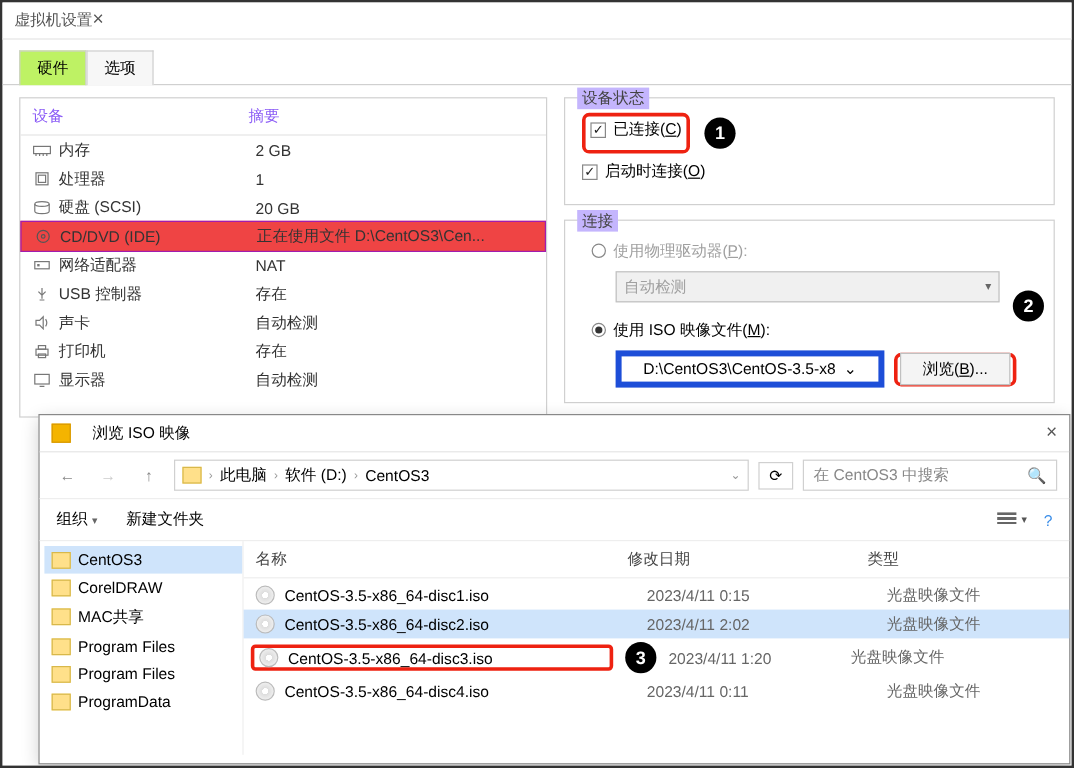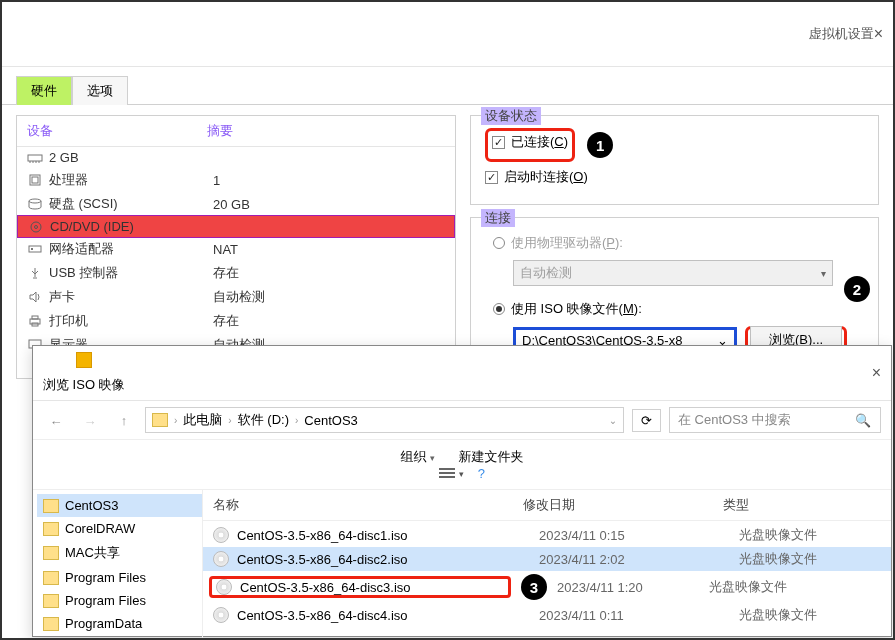--- a/index.html
+++ b/index.html
@@ -1,18 +1,18 @@
 <!DOCTYPE html>
 <html><head>
 <meta charset="utf-8">
 <style>
 * { box-sizing: border-box; margin: 0; padding: 0; font-family: "Microsoft YaHei", "Segoe UI", sans-serif; font-size: 13px; }
 body { background: #fff; width: 895px; height: 640px; overflow: hidden; position: relative; border: 2px solid #333; }
 
-.titlebar { display:flex; align-items:center; justify-content:flex-end; padding: 23px 10px; background:#fff; border-bottom:1px solid #e5e5e5; }
+.titlebar { display:flex; align-items:center; justify-content:flex-start; padding: 6px 10px; background:#fff; border-bottom:1px solid #e5e5e5; }
 .titlebar .title { color:#555; }
 .titlebar .close { font-size:16px; color:#555; }
 
 .tabs { display:flex; padding: 8px 14px 0 14px; border-bottom:1px solid #d0d0d0; gap:0; }
 .tab { padding:5px 14px; border:1px solid #d0d0d0; border-bottom:none; background:#fff; position:relative; top:1px; }
 .tab.active { background:#bef264; }
 .tab.inactive { background:#f7f7f7; }
 
 .content { display:flex; padding: 10px 14px; gap:14px; }
 
@@ -40,40 +40,40 @@
 
 .radio-row { display:flex; align-items:center; gap:6px; margin:4px 0 8px 8px; }
 .radio { width:12px; height:12px; border:1px solid #888; border-radius:50%; display:inline-flex; align-items:center; justify-content:center; }
 .radio.checked::after { content:""; width:6px; height:6px; border-radius:50%; background:#333; display:block; }
 .disabled-text { color:#a0a0a0; }
 
 .combo { display:flex; align-items:center; border:1px solid #c0c0c0; background:#f0f0f0; padding:3px 6px; width:320px; justify-content:space-between; margin-left:28px; }
 .combo .chev { font-size:10px; color:#666; }
 
 .iso-row { display:flex; align-items:center; gap:8px; margin-left:28px; }
-.iso-input { border:3px solid #1d4ed8; padding:3px 6px; width:224px; display:flex; justify-content:space-between; align-items:center; }
+.iso-input { border:5px solid #1d4ed8; padding:3px 18px; width:224px; display:flex; justify-content:space-between; align-items:center; }
 .browse-btn { border:1px solid #c0c0c0; background:#f4f4f4; padding:5px 18px; }
 .red-wrap { border:3px solid #e21; border-radius:6px; padding:2px; display:inline-block; }
 
 
 .file-dialog { position:absolute; left:30px; top:343px; width:860px; height:292px; background:#fff; border:1px solid #888; box-shadow:0 4px 14px rgba(0,0,0,.18); }
 .fd-title { display:flex; align-items:center; justify-content:space-between; padding:6px 10px; border-bottom:1px solid #e5e5e5; }
-.fd-title .left { display:flex; align-items:center; gap:8px;flex-direction:column; }
+.fd-title .left { display:flex; align-items:center; gap:18px; }
 .fd-icon { width:16px; height:16px; background:#f4b400; border:1px solid #d89800; display:inline-block; }
 .fd-close { font-size:16px; color:#555; }
 
 .fd-nav { display:flex; align-items:center; padding:6px 10px; gap:8px; border-bottom:1px solid #eee; }
 .nav-btn { width:26px; height:26px; display:inline-flex; align-items:center; justify-content:center; color:#888; }
 .crumb-bar { flex:1; border:1px solid #d0d0d0; padding:3px 6px; display:flex; align-items:center; gap:6px; }
 .crumb-sep { color:#999; font-size:10px; }
 .folder-icon { width:16px; height:14px; background:#ffe08a; border:1px solid #d8b84a; display:inline-block; }
 .refresh-bx { border:1px solid #d0d0d0; padding:3px 8px; }
 .search-bx { border:1px solid #d0d0d0; padding:3px 8px; width:212px; display:flex; align-items:center; justify-content:space-between; color:#888; }
 
-.fd-toolbar { display:flex; align-items:center; justify-content:space-between; padding:8px 14px; border-bottom:1px solid #eee;flex-direction:column; }
+.fd-toolbar { display:flex; align-items:center; justify-content:space-between; padding:8px 14px; border-bottom:1px solid #eee; }
 .fd-toolbar .left { display:flex; gap:24px; }
 .fd-toolbar .right { display:flex; gap:14px; align-items:center; color:#555; }
 .view-btn { display:inline-flex; align-items:center; gap:4px; }
 .view-lines { display:inline-block; width:16px; height:12px; background:repeating-linear-gradient(#666,#666 2px,transparent 2px,transparent 4px); }
 
 .fd-body { display:flex; height:178px; }
 .fd-tree { width:170px; border-right:1px solid #eee; padding:4px 0 4px 4px; overflow:hidden; }
 .tree-item { display:flex; align-items:center; gap:6px; padding:4px 6px; white-space:nowrap; }
 .tree-item.selected { background:#cfe4fb; }
 .fd-list { flex:1; }
@@ -116,20 +116,21 @@
       <div class="hw-row">
         <span class="icon">
             <svg class="ico" viewBox="0 0 16 14">
               <rect x="1" y="4" width="14" height="6" fill="none" stroke="#777"></rect>
               <line x1="3" y1="10" x2="3" y2="12" stroke="#777"></line>
               <line x1="6" y1="10" x2="6" y2="12" stroke="#777"></line>
               <line x1="9" y1="10" x2="9" y2="12" stroke="#777"></line>
               <line x1="12" y1="10" x2="12" y2="12" stroke="#777"></line>
             </svg>
           </span>
+        <span class="name">内存</span>
         <span class="summary">2 GB</span>
       </div>
       <div class="hw-row">
         <span class="icon">
             <svg class="ico" viewBox="0 0 16 14">
               <rect x="3" y="2" width="10" height="10" fill="none" stroke="#777"></rect>
               <rect x="5" y="4" width="6" height="6" fill="none" stroke="#777"></rect>
             </svg>
           </span>
         <span class="name">处理器</span>
@@ -146,20 +147,21 @@
         <span class="summary">20 GB</span>
       </div>
       <div class="hw-row selected">
         <span class="icon">
             <svg class="ico" viewBox="0 0 16 14">
               <circle cx="8" cy="7" r="5" fill="none" stroke="#555"></circle>
               <circle cx="8" cy="7" r="1.5" fill="none" stroke="#555"></circle>
             </svg>
           </span>
         <span class="name">CD/DVD (IDE)</span>
+        <span class="summary">正在使用文件 D:\CentOS3\Cen...</span>
       </div>
       <div class="hw-row">
         <span class="icon">
             <svg class="ico" viewBox="0 0 16 14">
               <rect x="2" y="4" width="12" height="6" fill="none" stroke="#777"></rect>
               <rect x="4" y="6" width="2" height="2" fill="#777"></rect>
             </svg>
           </span>
         <span class="name">网络适配器</span>
         <span class="summary">NAT</span>

